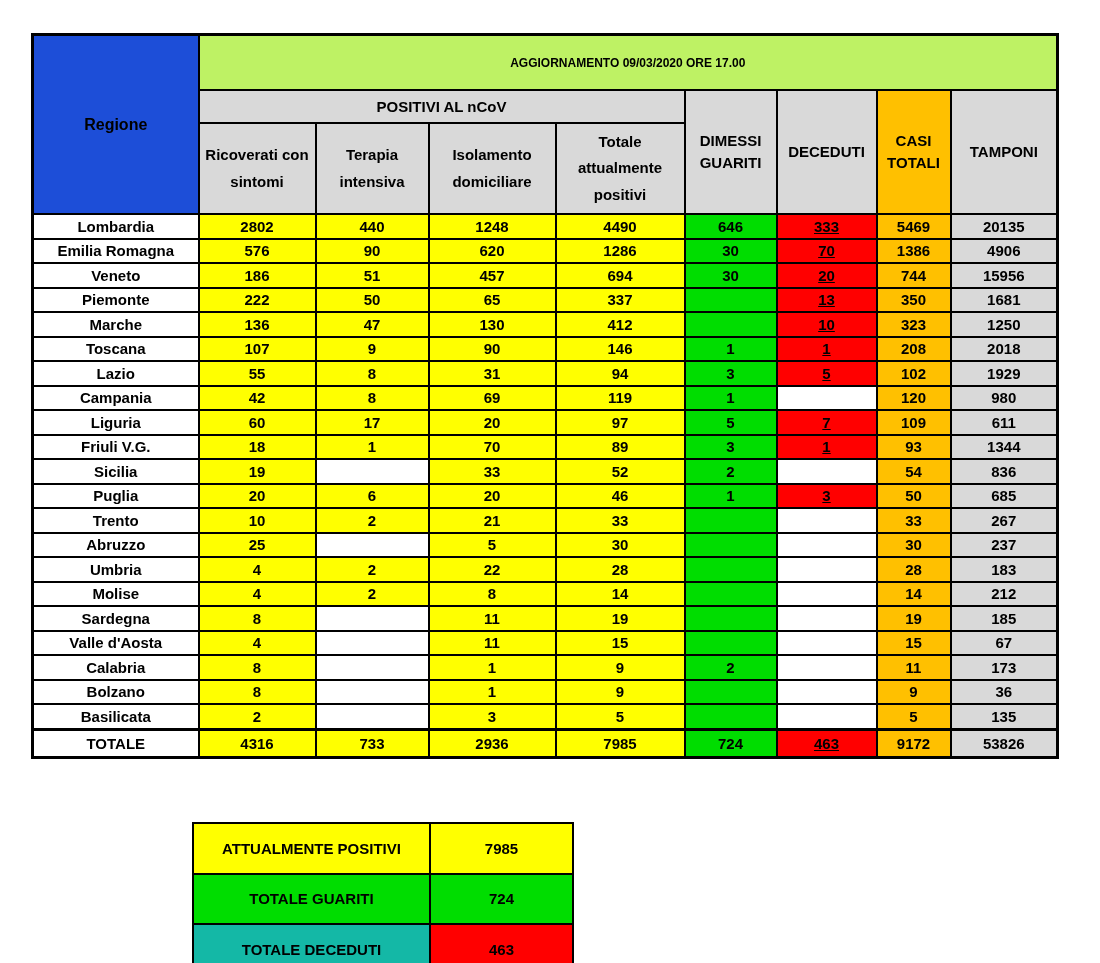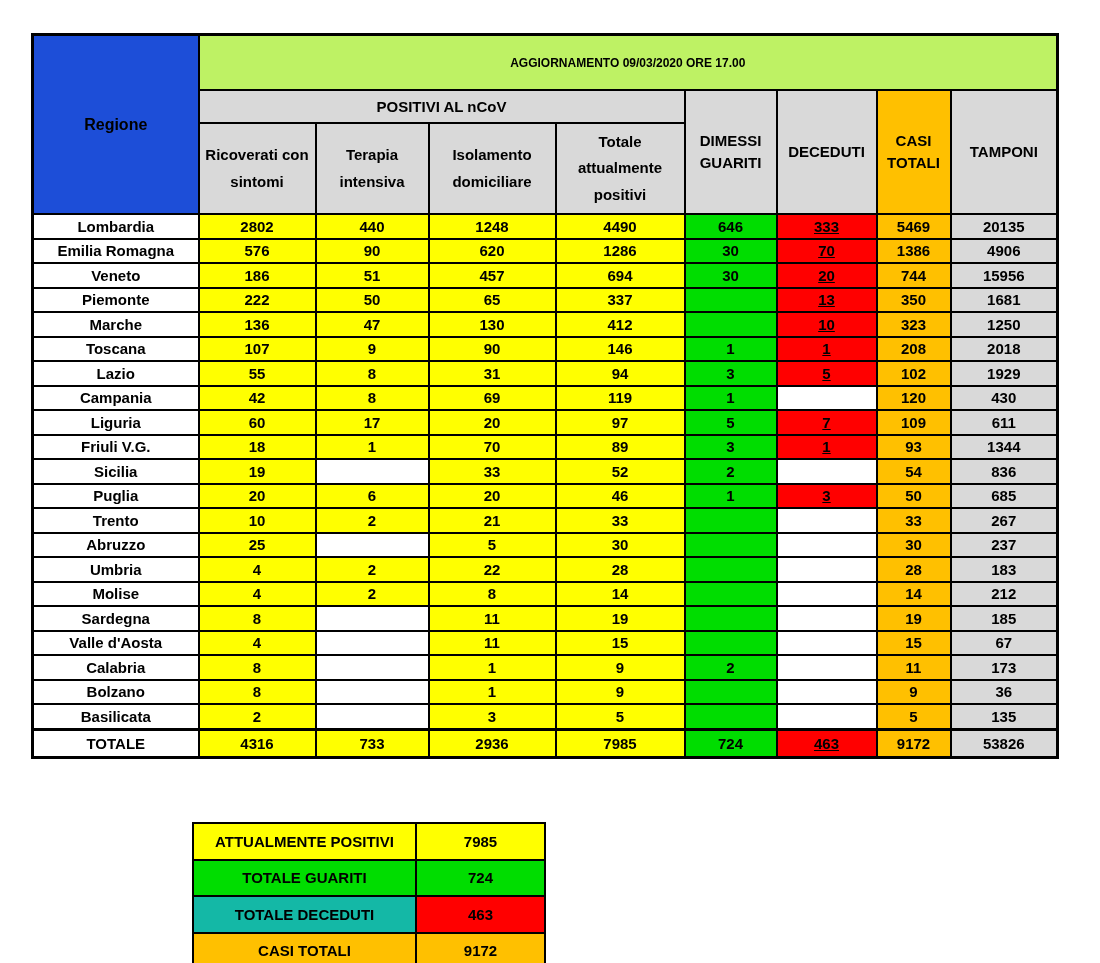--- a/index.html
+++ b/index.html
@@ -57,21 +57,21 @@
     border: 2px solid #000;
   }
   table.legend td {
     border: 2px solid #000;
     text-align: center;
     vertical-align: middle;
     height: 24.5px;
     font-size: 15px;
     font-weight: bold;
     color: #000;
-    padding: 5px;
+    padding: 12px;
   }
   table.legend td.l-label { width: 211px; }
   table.legend td.l-value { width: 117px; }
 </style>
 </head>
 <body>
 
 <div class="page">
 
   <table class="main">
@@ -185,21 +185,21 @@
         </tr>
         <tr>
           <td class="c-region">Campania</td>
           <td class="c-yellow">42</td>
           <td class="c-yellow">8</td>
           <td class="c-yellow">69</td>
           <td class="c-yellow">119</td>
           <td class="c-green muted">1</td>
           <td class="c-white"></td>
           <td class="c-orange">120</td>
-          <td class="c-gray">430</td>
+          <td class="c-gray">980</td>
         </tr>
         <tr>
           <td class="c-region">Liguria</td>
           <td class="c-yellow">60</td>
           <td class="c-yellow">17</td>
           <td class="c-yellow">20</td>
           <td class="c-yellow">97</td>
           <td class="c-green">5</td>
           <td class="c-red">7</td>
           <td class="c-orange">109</td>

